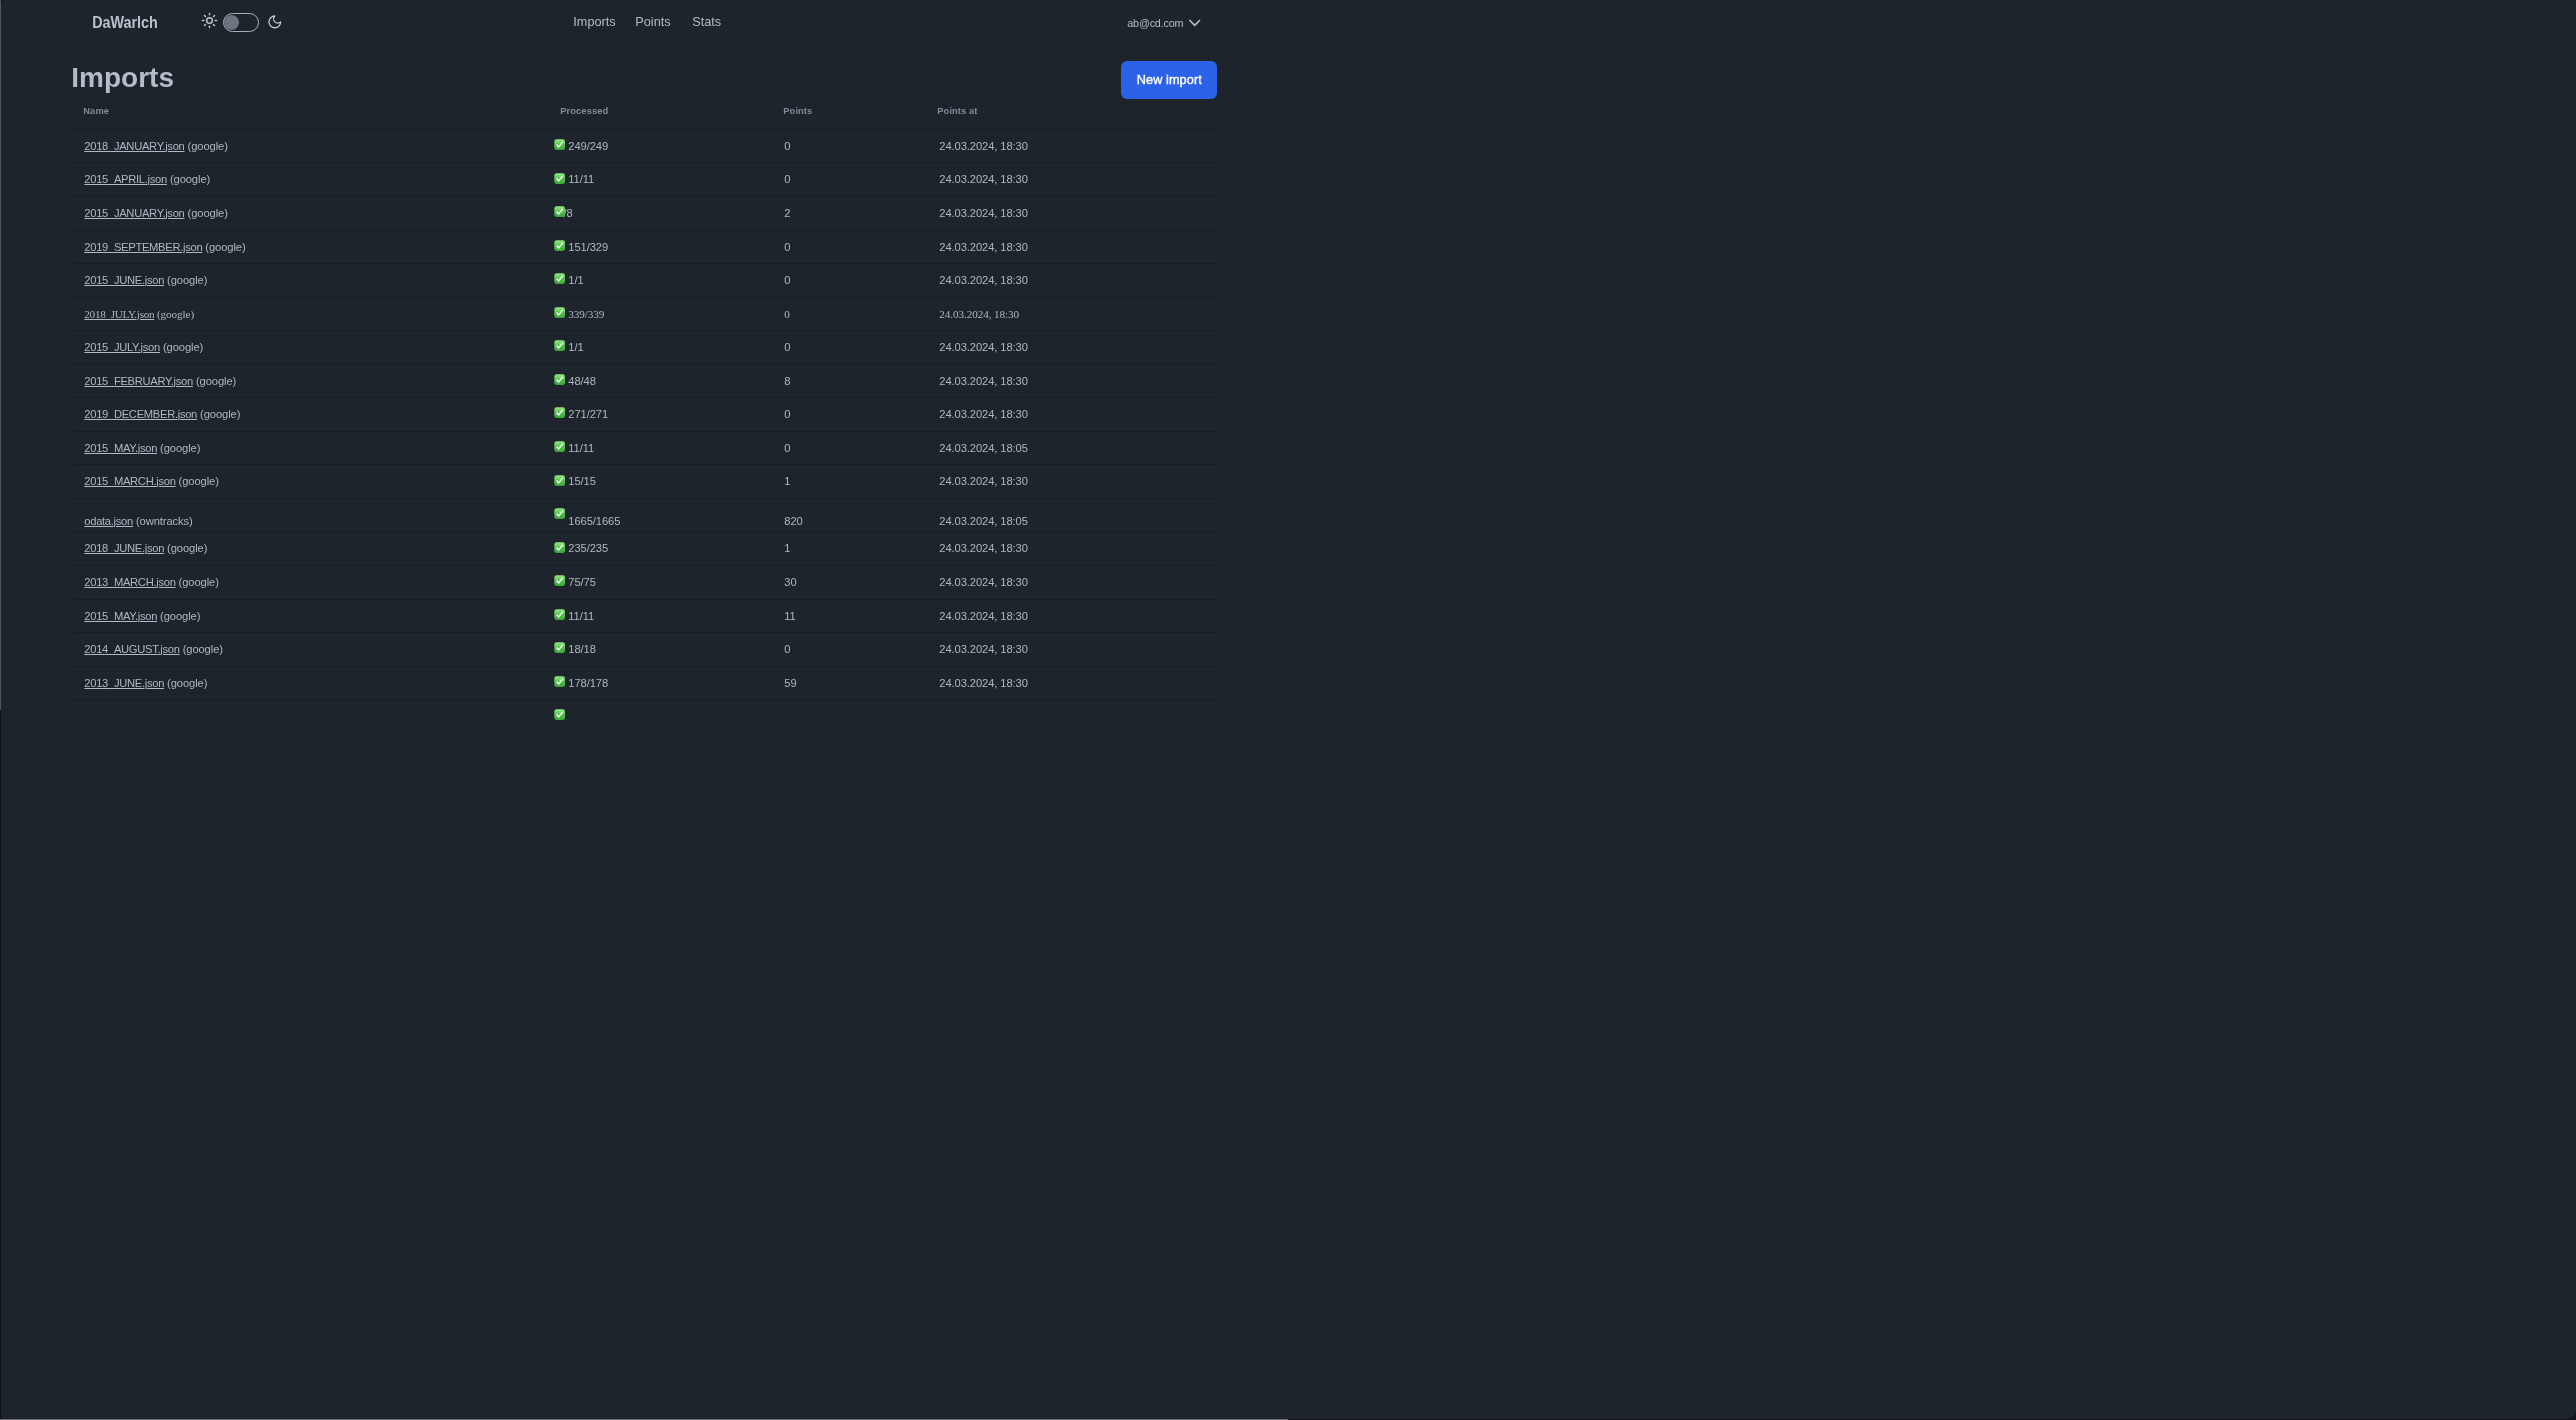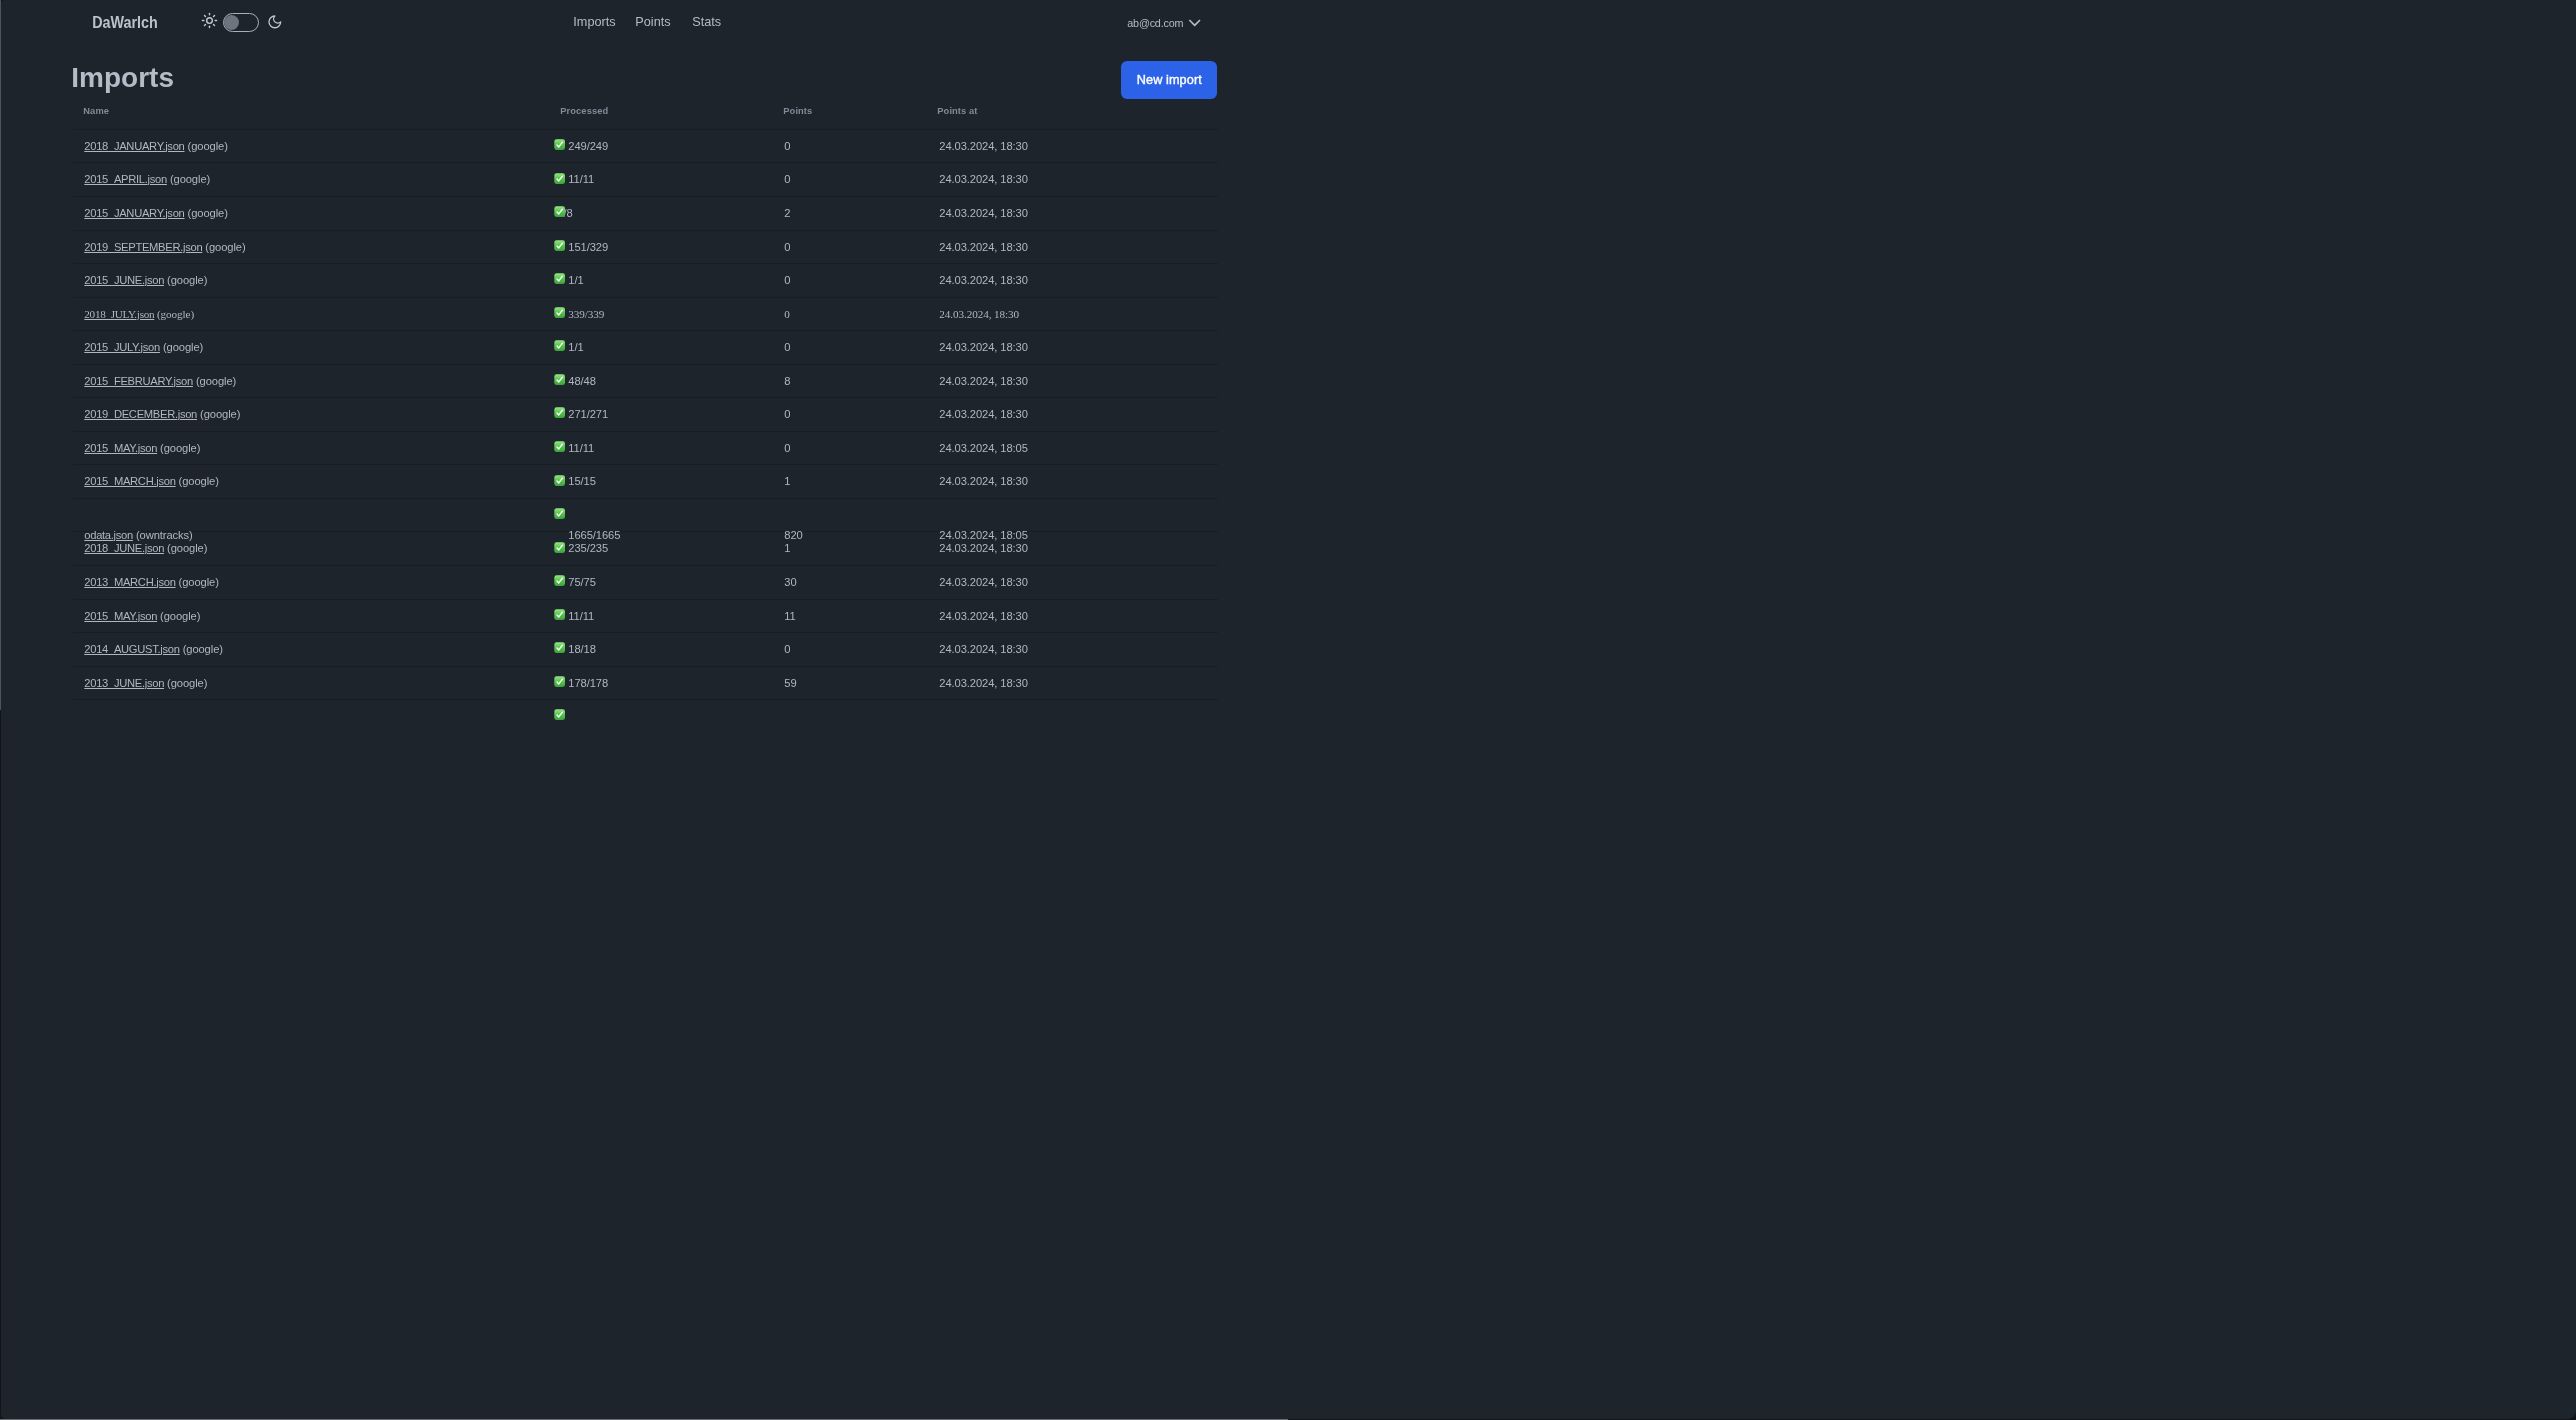--- a/index.html
+++ b/index.html
@@ -247,21 +247,21 @@
 <defs>
         <linearGradient id="g11" x1="0" y1="0" x2="0" y2="1">
 <stop offset="0" stop-color="#93e881"></stop>
           <stop offset="0.5" stop-color="#57c24f"></stop>
           <stop offset="1" stop-color="#3ba438"></stop>
 </linearGradient>
       </defs>
 <rect x="0.4" y="0.4" width="15.2" height="15.2" rx="3.4" fill="url(#g11)"></rect>
 <path d="M4.3 8.6 L6.75 11.2 L11.8 4.6" stroke="#ffffff" stroke-width="1.95" fill="none" stroke-linecap="round" stroke-linejoin="round"></path>
 </svg>
-    <div class="row" style="top:518px;height:34px;line-height:34px;">
+    <div class="row" style="top:504px;height:34px;line-height:34px;">
       <span class="cell name" style="left:83px;"><a class="lnk" href="#">odata.json</a><span style="letter-spacing:-0.1px"> (owntracks)</span></span>
       <span class="cell" style="left:567px;">1665/1665</span>
       <span class="cell" style="left:783px;">820</span>
       <span class="cell" style="left:938px;">24.03.2024, 18:05</span>
     </div>
 <svg class="em" style="left:553px;top:508px" width="11.3" height="11.3" viewBox="0 0 16 16">
 <defs>
         <linearGradient id="g12" x1="0" y1="0" x2="0" y2="1">
 <stop offset="0" stop-color="#93e881"></stop>
           <stop offset="0.5" stop-color="#57c24f"></stop>

